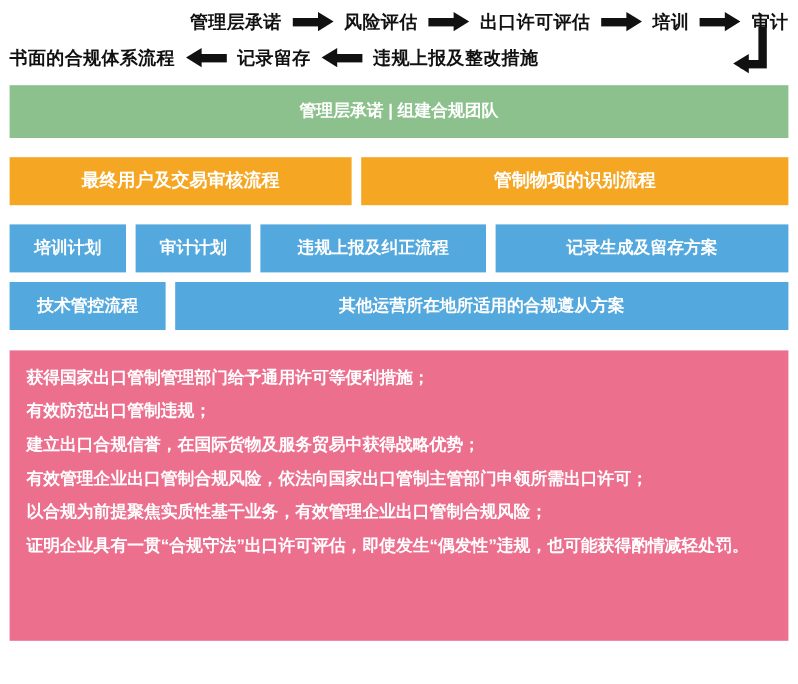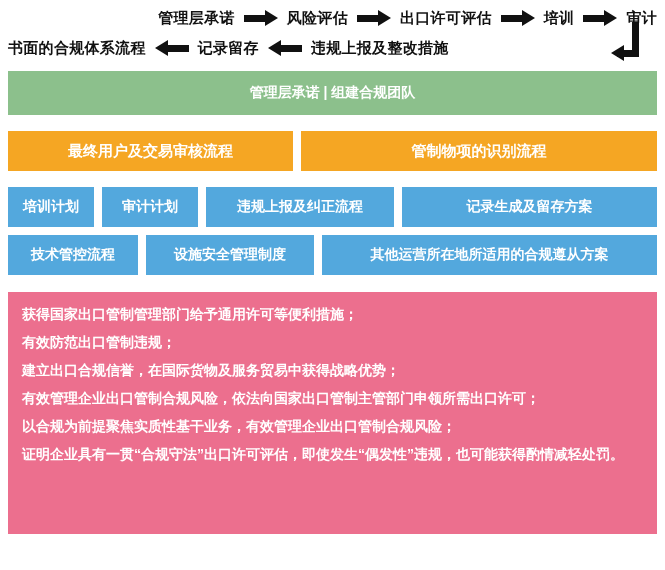--- a/index.html
+++ b/index.html
@@ -138,21 +138,21 @@
     background: #53a8dd;
     height: 40px;
     font-size: 14px;
   }
 
   .band.orange-band { margin-top: 16px; }
   .orange-1 { width: 285px; }
   .orange-2 { flex: 1; }
 
   .band.blue-band-1 { margin-top: 16px; }
-  .blue-1 { width: 86px; }
+  .blue-1 { width: 97px; }
   .blue-2 { width: 96px; }
   .blue-3 { width: 188px; }
   .blue-4 { flex: 1; }
 
   .band.blue-band-2 { margin-top: 8px; }
   .blue-5 { width: 130px; }
   .blue-6 { width: 168px; }
   .blue-7 { flex: 1; }
 
   
@@ -232,21 +232,20 @@
 
   <div class="band blue-band-1">
     <div class="block blue blue-1">培训计划</div>
     <div class="block blue blue-2">审计计划</div>
     <div class="block blue blue-3">违规上报及纠正流程</div>
     <div class="block blue blue-4">记录生成及留存方案</div>
   </div>
 
   <div class="band blue-band-2">
     <div class="block blue blue-5">技术管控流程</div>
-    <div class="block blue blue-6">设施安全管理制度</div>
     <div class="block blue blue-7">其他运营所在地所适用的合规遵从方案</div>
   </div>
 
   <div class="benefits">
     <p>获得国家出口管制管理部门给予通用许可等便利措施；</p>
     <p>有效防范出口管制违规；</p>
     <p>建立出口合规信誉，在国际货物及服务贸易中获得战略优势；</p>
     <p>有效管理企业出口管制合规风险，依法向国家出口管制主管部门申领所需出口许可；</p>
     <p>以合规为前提聚焦实质性基干业务，有效管理企业出口管制合规风险；</p>
     <p>证明企业具有一贯“合规守法”出口许可评估，即使发生“偶发性”违规，也可能获得酌情减轻处罚。</p>

